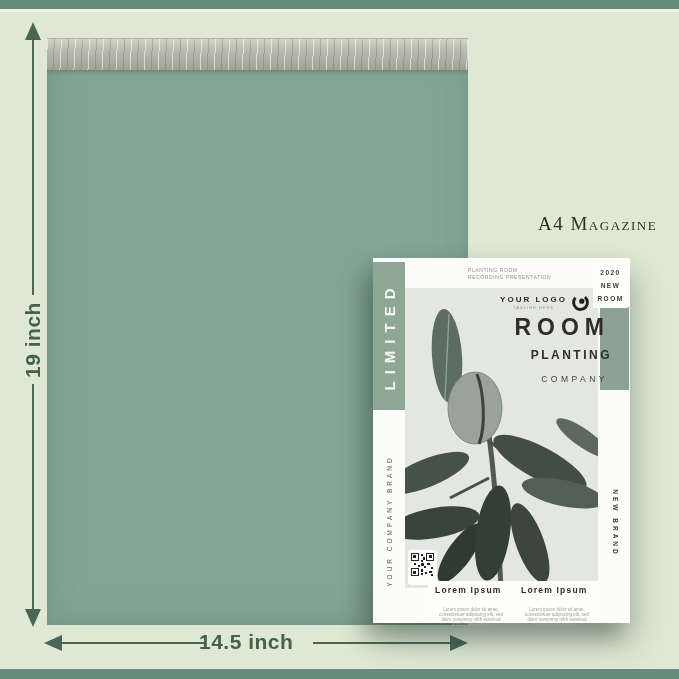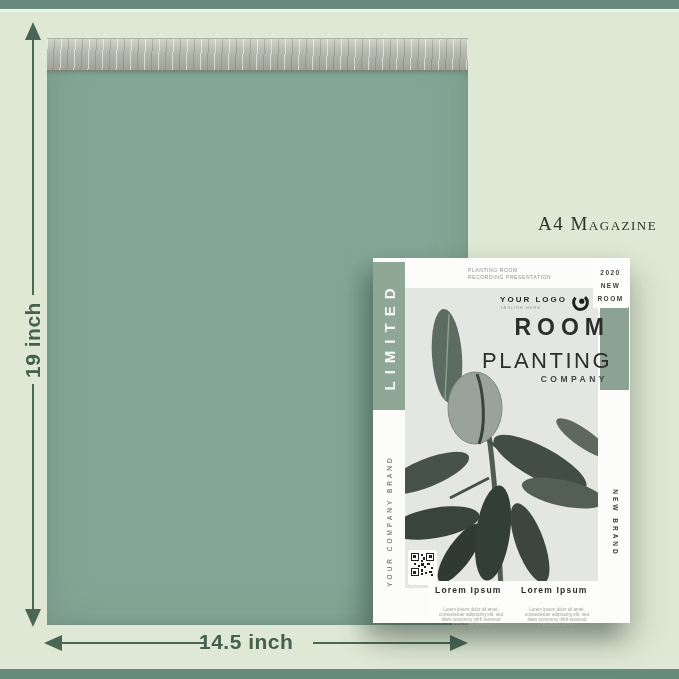--- a/index.html
+++ b/index.html
@@ -63,33 +63,33 @@
   .mag-issue { position:absolute; right:2px; top:0; width:35px; height:50px; background:#fdfdfb;
      text-align:center; padding-top:8px; z-index:4; }
   .mag-issue div { font-size:6.5px; font-weight:bold; letter-spacing:1.5px; color:#3b3b39; line-height:13px; }
 
   .mag-spine { position:absolute; left:0; top:4px; width:32px; height:148px; background:#8fa795; z-index:3; }
   .v-center-text { position:absolute; left:50%; top:50%; transform:translate(-50%,-50%) rotate(-90deg); white-space:nowrap; }
   .mag-spine .v-center-text { font-size:15px; font-weight:bold; letter-spacing:7px; color:#f6f8f3; }
 
   .mag-photo { position:absolute; left:32px; top:30px; width:193px; height:300px; background:#e4e6e1; overflow:hidden; }
   .logo-row { position:absolute; right:8px; top:5px; display:flex; align-items:center; gap:4px; z-index:5; }
-  .logo-txt { text-align:left; }
+  .logo-txt { text-align:center; }
   .logo-name { font-size:8px; font-weight:bold; letter-spacing:2px; color:#2a2a28; }
   .logo-tag  { font-size:4px; letter-spacing:1px; color:#9a9a96; margin-top:1px; }
 
   .qr-tile { position:absolute; left:3px; top:262px; width:29px; height:35px; background:#fdfdfb;
      border-radius:3px; padding:3px 3px; z-index:6; }
 
   .mag-green-block { position:absolute; right:1px; top:49px; width:29px; height:83px; background:#8ba295; z-index:1; }
 
   .mag-title { position:absolute; color:#2d2d2b; white-space:nowrap; z-index:2; }
   .t1 { right:20px; top:56px;  font-size:23px; font-weight:800; letter-spacing:6px; }
-  .t2 { right:18px; top:90px;  font-size:22px; font-weight:400; letter-spacing:2.5px; }
-  .t3 { right:22px; top:116px; font-size:8.5px; font-weight:bold; letter-spacing:3.5px; color:#454543; }
+  .t2 { right:18px; top:90px;  font-size:12px; font-weight:700; letter-spacing:2.5px; }
+  .t3 { right:22px; top:116px; font-size:8.5px; font-weight:normal; letter-spacing:3.5px; color:#454543; }
 
   .mag-left-vlabel  { position:absolute; left:0;  top:180px; width:32px; height:165px; }
   .mag-left-vlabel span  { font-size:6.5px; letter-spacing:3px; color:#5d5d59; }
   .mag-right-vlabel { position:absolute; right:1px; top:190px; width:29px; height:150px; }
   .mag-right-vlabel .v-center-text { transform:translate(-50%,-50%) rotate(90deg); }
   .mag-right-vlabel span { font-size:6.5px; font-weight:bold; letter-spacing:3px; color:#3a3a38; }
 
   .mag-lorem { position:absolute; left:55px; top:323px; width:172px; height:42px; background:#fdfdfb;
      display:flex; z-index:5; }
   .article { flex:1; padding:4px 7px 0 7px; }

